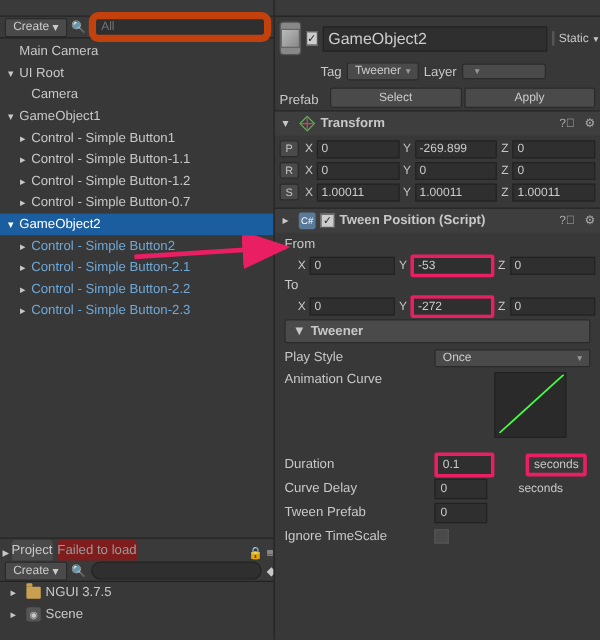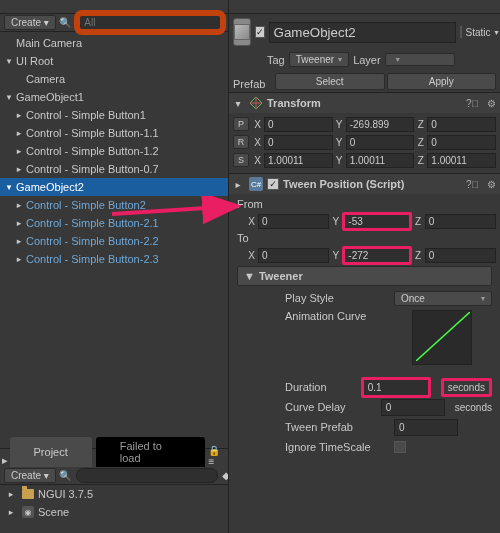--- a/index.html
+++ b/index.html
@@ -15,22 +15,22 @@
   .tree-item { display: flex; align-items: center; height: 18px; padding-left: 4px; cursor: pointer; }
   .tree-item.selected { background: #1a5ea0; color: #fff; }
   .fold { width: 10px; display: inline-block; text-align: center; font-size: 9px; margin-right: 2px; }
   .tree-item .label { white-space: nowrap; }
   .tree-item .label.prefab { color: #6ea8d8; }
   .tree-item.selected .label { color: #fff; }
   .indent-0 { padding-left: 4px; }
   .indent-1 { padding-left: 14px; }
   .project { left: 0; top: 448px; width: 228px; height: 85px; background: #383838; border-top: 1px solid #222; }
   .tabrow { display: flex; height: 18px; background: #3a3a3a; align-items: end; }
-  .tab { background: #4a4a4a; padding: 2px 24px; border-radius: 3px 3px 0 0; margin-right: 4px; height: 30px; display:flex; align-items:center; }
-  .tab.inactive { background: #000000; color: #999; margin-top: 40px; }
+  .tab { background: #4a4a4a; padding: 2px 0; border-radius: 3px 3px 0 0; margin-right: 4px; height: 17px; display:flex; align-items:center; }
+  .tab.inactive { background: #7f1d1d; color: #999; margin-top: 40px; }
   .tabspacer { flex:1; }
   .lock { font-size: 10px; }
   .proj-list-item { display:flex; align-items:center; height:18px; padding-left:6px; gap:4px; }
   .folder-icon { width:12px; height:10px; background:#c8a050; border-radius:1px; position:relative; }
   .folder-icon::before { content:""; position:absolute; top:-3px; left:0; width:5px; height:3px; background:#c8a050; border-radius:1px 1px 0 0;}
   .unity-icon { width:12px; height:12px; background:#555; border-radius:2px; display:flex; align-items:center; justify-content:center; font-size:8px; }
   
   .inspector { left: 228px; top: 0; width: 272px; height: 533px; background: #383838; border-left: 1px solid #222;}
   .insp-header { height:14px; background:#3a3a3a; display:flex; align-items:center; padding:0 4px; border-bottom:1px solid #222;}
   .go-row { display:flex; align-items:center; padding: 4px; gap: 4px; }
@@ -55,24 +55,24 @@
   .vec-row { display:flex; align-items:center; height:18px; gap:2px;}
   .vec-row .pre { width:16px; height:14px; background:#4a4a4a; border:1px solid #2a2a2a; display:flex;align-items:center;justify-content:center; font-size:9px; border-radius:2px; margin-right:2px;}
   .vec-row .axis { font-size:10px; width:9px; text-align:center;}
   .vec-row .num { flex:1; background:#2f2f2f; border:1px solid #222; color:#ccc; padding:1px 3px; font-size:10px; min-width:0; width: 0;}
   
   .lbl-row { padding: 2px 4px; font-size:11px; }
   .indent-body { padding-left: 14px; }
   .highlight-box { border: 3px solid #e91e63; border-radius: 2px;}
   
   .tweener-header { display:flex; align-items:center; padding:3px 6px; background:#4a4a4a; border:1px solid #2a2a2a; border-radius:2px; margin:2px 4px; gap:4px; font-weight:bold;}
-  .prop-row { display:flex; align-items:center; padding:2px 4px; gap:4px; height:20px;margin-left:48px;}
+  .prop-row { display:flex; align-items:center; padding:2px 4px; gap:20px; height:20px;}
   .prop-row .lbl { width:105px; font-size:11px;}
   .prop-row .val { flex:1; }
-  .numfield { background:#2f2f2f; border:1px solid #222; color:#ccc; padding:2px 4px; font-size:10px; width:64px;}
+  .numfield { background:#2f2f2f; border:1px solid #222; color:#ccc; padding:2px 4px; font-size:10px; width:44px;}
   .curve { width: 60px; height: 55px; background:#2a2a2a; border:1px solid #222; position:relative; margin-left: auto; margin-right: 20px; }
   .curve-line { position:absolute; left:3px; bottom:3px; width:54px; height:49px; }
   .suffix { font-size:10px; margin-left:6px;}
   
   .arrow-svg { position:absolute; pointer-events:none; z-index:100; }
 </style>
 </head>
 <body>
 
 <div class="panel hierarchy">

